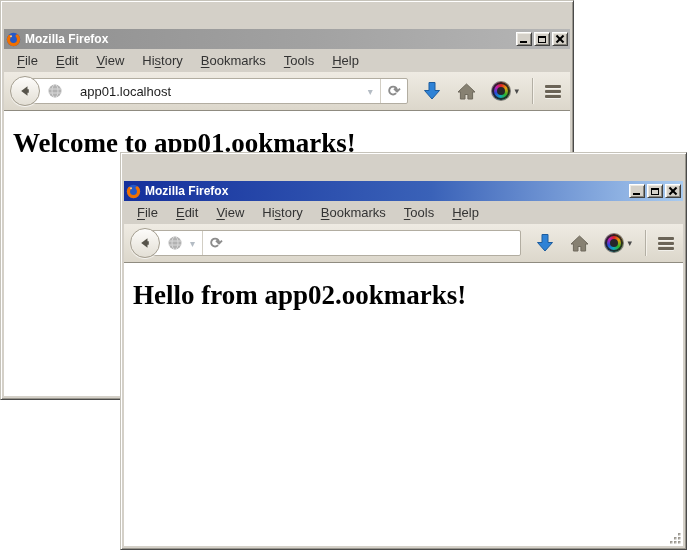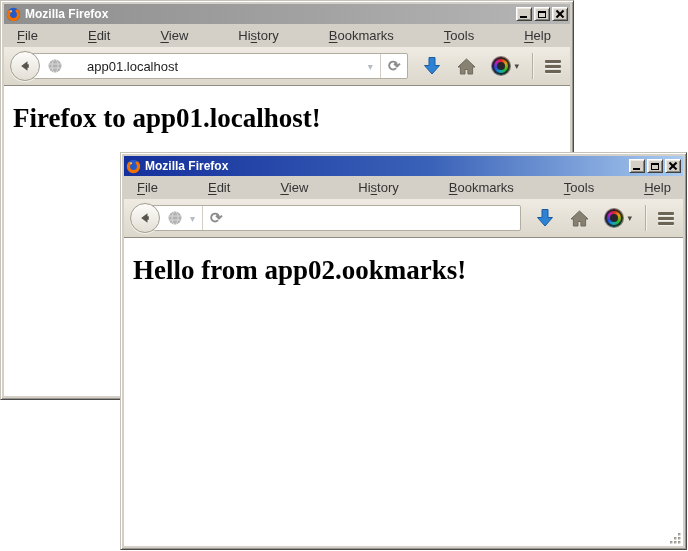--- a/index.html
+++ b/index.html
@@ -13,21 +13,21 @@
   .win {
     position:absolute; background:#d4d0c8; padding:3px;
     border-top:1px solid #c6c3ba; border-left:1px solid #c6c3ba;
     border-right:1px solid #4a4a4a; border-bottom:1px solid #4a4a4a;
     box-shadow: inset 1px 1px 0 #ffffff, inset -1px -1px 0 #9a978e;
     display:flex; flex-direction:column;
   }
   .win-app01 { left:0; top:0; width:574px; height:400px; z-index:1; }
   .win-app02 { left:120px; top:152px; width:567px; height:398px; z-index:2; }
 
-  .titlebar { height:20px; flex:0 0 20px; display:flex; align-items:center; padding:0 2px 0 2px; }
+  .titlebar { height:20px; flex:0 0 20px; display:flex; align-items:center; padding:0 2px 0 2px;margin-top:25px; }
   .titlebar.active   { background:linear-gradient(90deg,#15309c 0%,#3a62b8 55%,#a9cbf0 100%); }
   .titlebar.inactive { background:linear-gradient(90deg,#8f8f8f 0%,#a2a2a2 55%,#b6b6b6 100%); }
   .title-text { color:#ffffff; font-weight:bold; font-size:12px; margin-left:4px; flex:1;
                 white-space:nowrap; overflow:hidden; }
 
   .app-icon { width:15px; height:15px; flex:0 0 15px; }
 
   .winbtn {
     width:16px; height:14px; margin-left:2px; background:#d4d0c8;
     border:1px solid; border-color:#ffffff #404040 #404040 #ffffff;
@@ -38,35 +38,35 @@
   .glyph-max { width:8px; height:7px; border:1px solid #000; border-top-width:2px; }
   .glyph-close { position:relative; width:8px; height:8px; }
   .glyph-close::before, .glyph-close::after {
     content:""; position:absolute; left:-1px; top:3px; width:10px; height:2px; background:#000;
   }
   .glyph-close::before { transform:rotate(45deg); }
   .glyph-close::after  { transform:rotate(-45deg); }
 
   
   .menubar { height:23px; flex:0 0 23px; display:flex; align-items:center;
-             background:#d4d0c8; padding-left:4px; color:#333; font-size:13px;gap:32px; }
+             background:#d4d0c8; padding-left:4px; color:#333; font-size:13px; }
   .menu-item { padding:2px 9px; white-space:nowrap; }
   .menu-item u { text-underline-offset:2px; }
 
   
   .toolbar { height:39px; flex:0 0 39px; display:flex; align-items:center;
              background:linear-gradient(#efebe3,#dcd7cb);
              border-bottom:1px solid #8f8b80; padding:0 9px 0 6px; }
   .back-btn { width:30px; height:30px; border-radius:50%; flex:0 0 30px;
               background:linear-gradient(#fdfcfa,#e3dfd5);
               border:1px solid #a49e90; box-shadow:0 1px 1px rgba(255,255,255,.8);
               display:flex; align-items:center; justify-content:center; z-index:2; }
   .urlbar { flex:1; height:26px; background:#ffffff; border:1px solid #b2ada1; border-radius:2px;
             margin-left:-16px; padding-left:22px; display:flex; align-items:center; min-width:0; }
-  .url-text { font-size:13px; color:#1c1c1c; margin-left:24px; flex:1;
+  .url-text { font-size:13px; color:#1c1c1c; margin-left:17px; flex:1;
               white-space:nowrap; overflow:hidden; }
   .url-dropdown { color:#b4bcc4; font-size:10px; padding:0 7px; }
   .reload-btn { border-left:1px solid #d2cec4; height:24px; display:flex; align-items:center;
                 padding:0 7px; color:#8c8c8c; font-size:15px; font-weight:bold; }
 
   .tool-btn { display:flex; align-items:center; justify-content:center; flex:0 0 auto; }
   .dl-btn   { margin-left:15px; }
   .home-btn { margin-left:16px; }
   .addon-btn { margin-left:16px; }
   .addon-circle { width:18px; height:18px; border-radius:50%; position:relative;
@@ -151,21 +151,21 @@
     </div>
     <div class="toolbar-sep"></div>
     <div class="tool-btn hamburger">
       <span class="bar"></span>
       <span class="bar"></span>
       <span class="bar"></span>
     </div>
   </div>
 
   <div class="content">
-    <h1 class="page-heading">Firefox to app01.localhost!</h1>
+    <h1 class="page-heading">Welcome to app01.ookmarks!</h1>
   </div>
 </div>
 
 <div class="win win-app02">
   <div class="titlebar active">
     <svg class="app-icon" viewBox="0 0 16 16">
       <circle cx="8" cy="8" r="7.2" fill="#2559c8"></circle>
       <circle cx="8" cy="8" r="5.4" fill="none" stroke="#f07000" stroke-width="3.4" stroke-dasharray="26 9" stroke-dashoffset="6" stroke-linecap="round"></circle>
       <circle cx="5.4" cy="4.6" r="1.1" fill="#ffc880"></circle>
     </svg>

